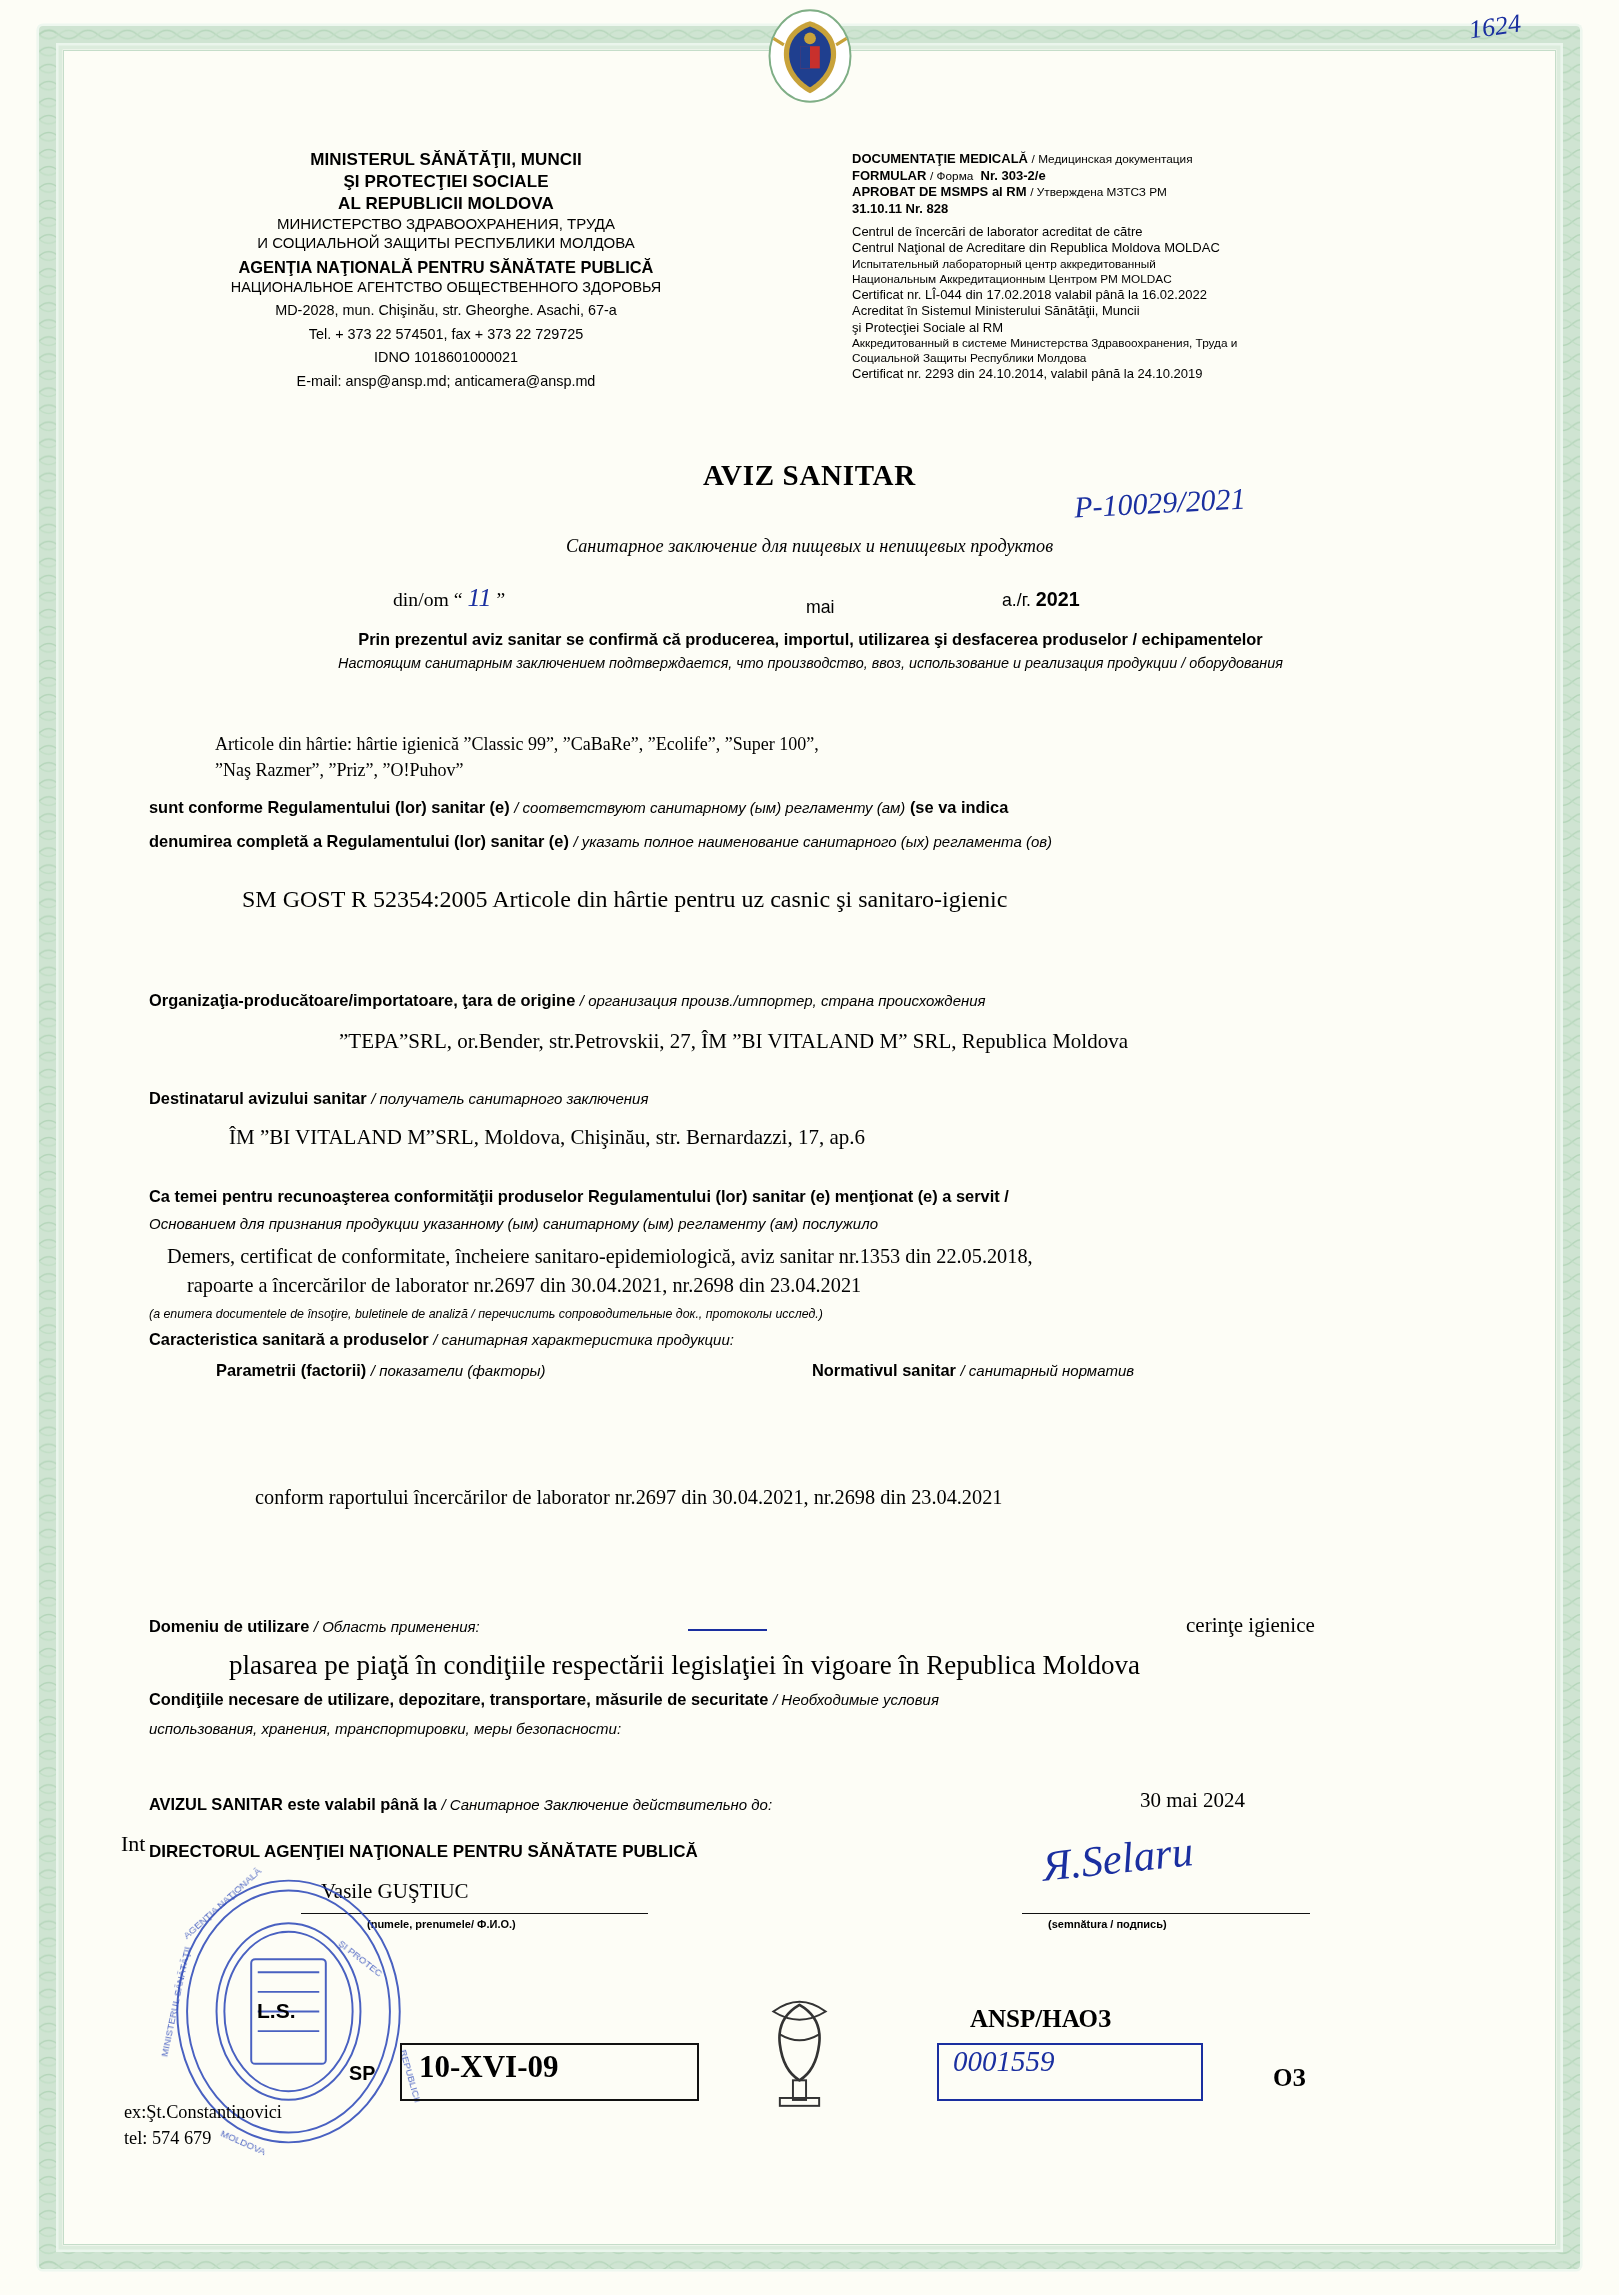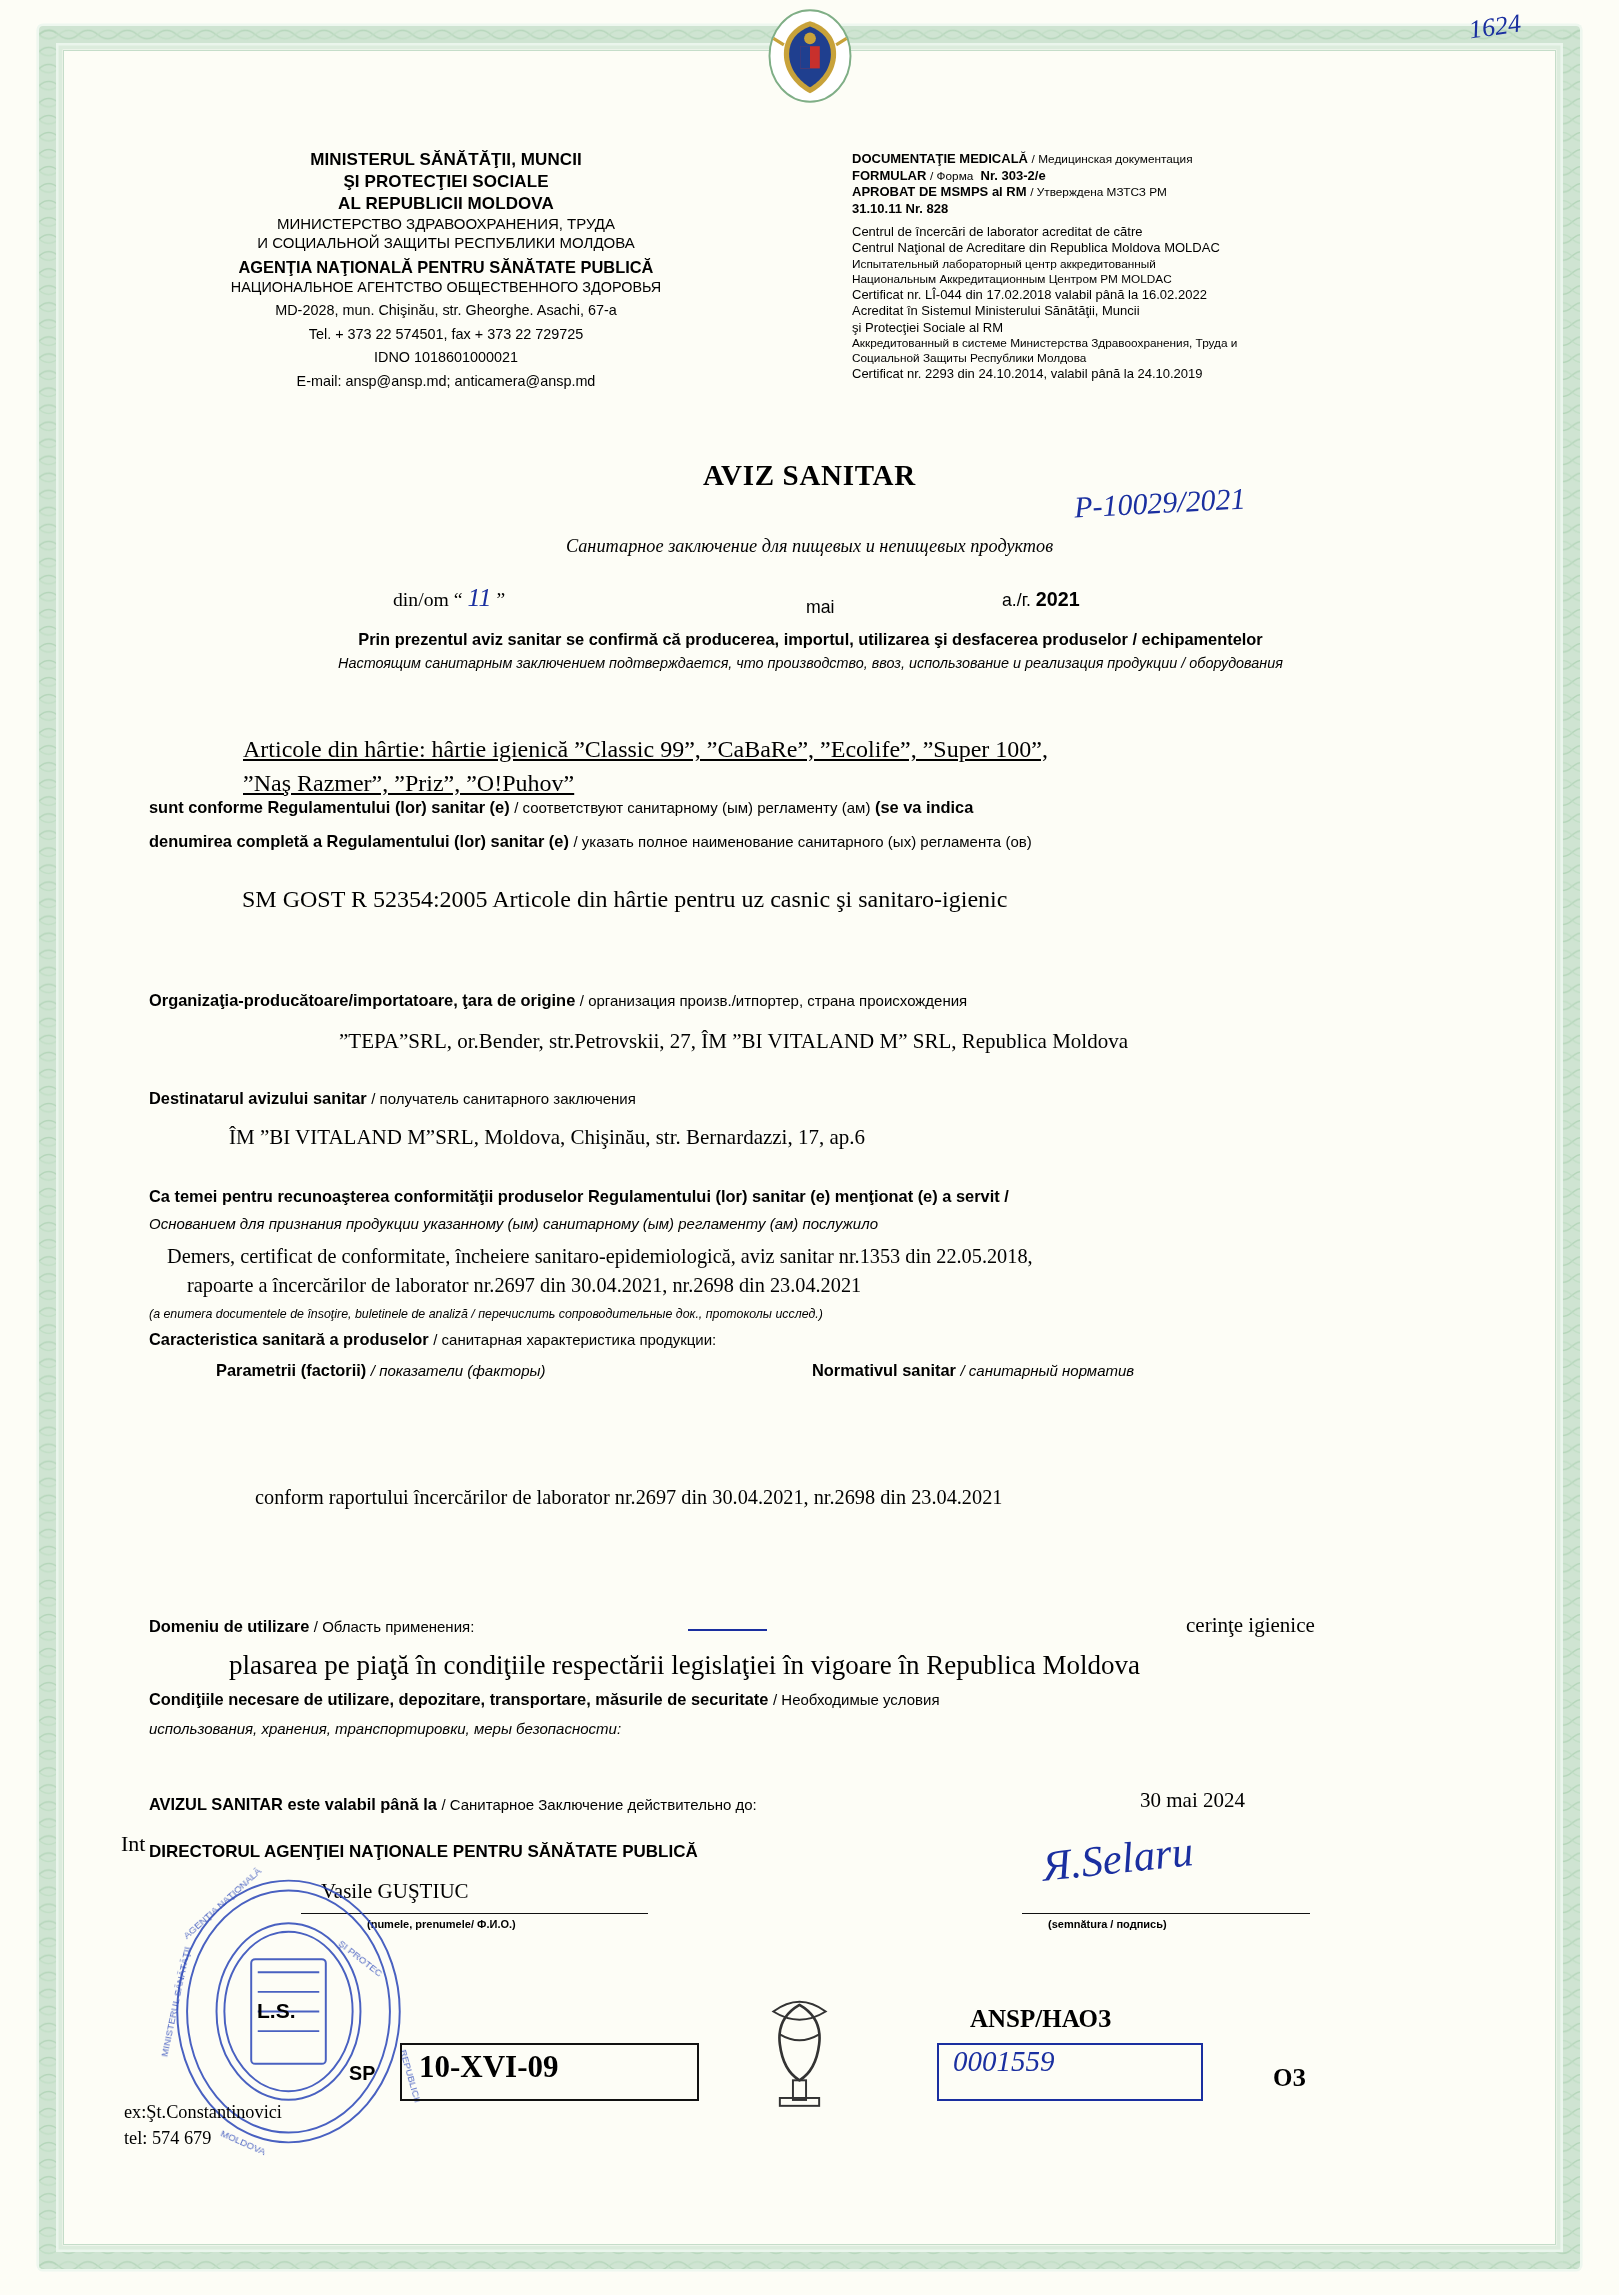--- a/index.html
+++ b/index.html
@@ -39,23 +39,23 @@
 
   .dateline{position:absolute;left:393px;top:583px;font-family:"Liberation Serif",serif;font-size:19.7px;}
   .dateline .hw{font-size:26px;}
   .date-mai{position:absolute;left:806px;top:597px;font-size:17.7px;}
   .date-year{position:absolute;left:1002px;top:588px;font-size:17.7px;}
   .date-year b{font-size:19.7px;}
 
   .conf1{position:absolute;left:149px;top:630px;width:1323px;text-align:center;font-weight:bold;font-size:16.4px;}
   .conf2{position:absolute;left:149px;top:655px;width:1323px;text-align:center;font-style:italic;font-size:14.4px;}
 
-  .prod{position:absolute;left:243px;top:732px;width:1179px;font-family:"Liberation Serif",serif;font-size:24px;line-height:1.42;text-decoration:underline;}
+  .prod{position:absolute;left:215px;top:732px;width:1179px;font-family:"Liberation Serif",serif;font-size:18px;line-height:1.42;}
   .lbl{position:absolute;font-weight:bold;font-size:16.4px;}
-  .lbl .it{font-weight:normal;font-size:15px;}
+  .lbl .it{font-weight:normal;font-style:italic;font-size:15px;}
   .itline{position:absolute;font-style:italic;font-size:15px;}
   .serif{font-family:"Liberation Serif",serif;}
 
   .reg{position:absolute;left:242px;top:886px;font-family:"Liberation Serif",serif;font-size:24px;}
 
   .l-org{left:149px;top:991px;}
   .org-val{position:absolute;left:339px;top:1029px;font-family:"Liberation Serif",serif;font-size:21px;}
 
   .l-dest{left:149px;top:1089px;}
   .dest-val{position:absolute;left:229px;top:1125px;font-family:"Liberation Serif",serif;font-size:21px;}

